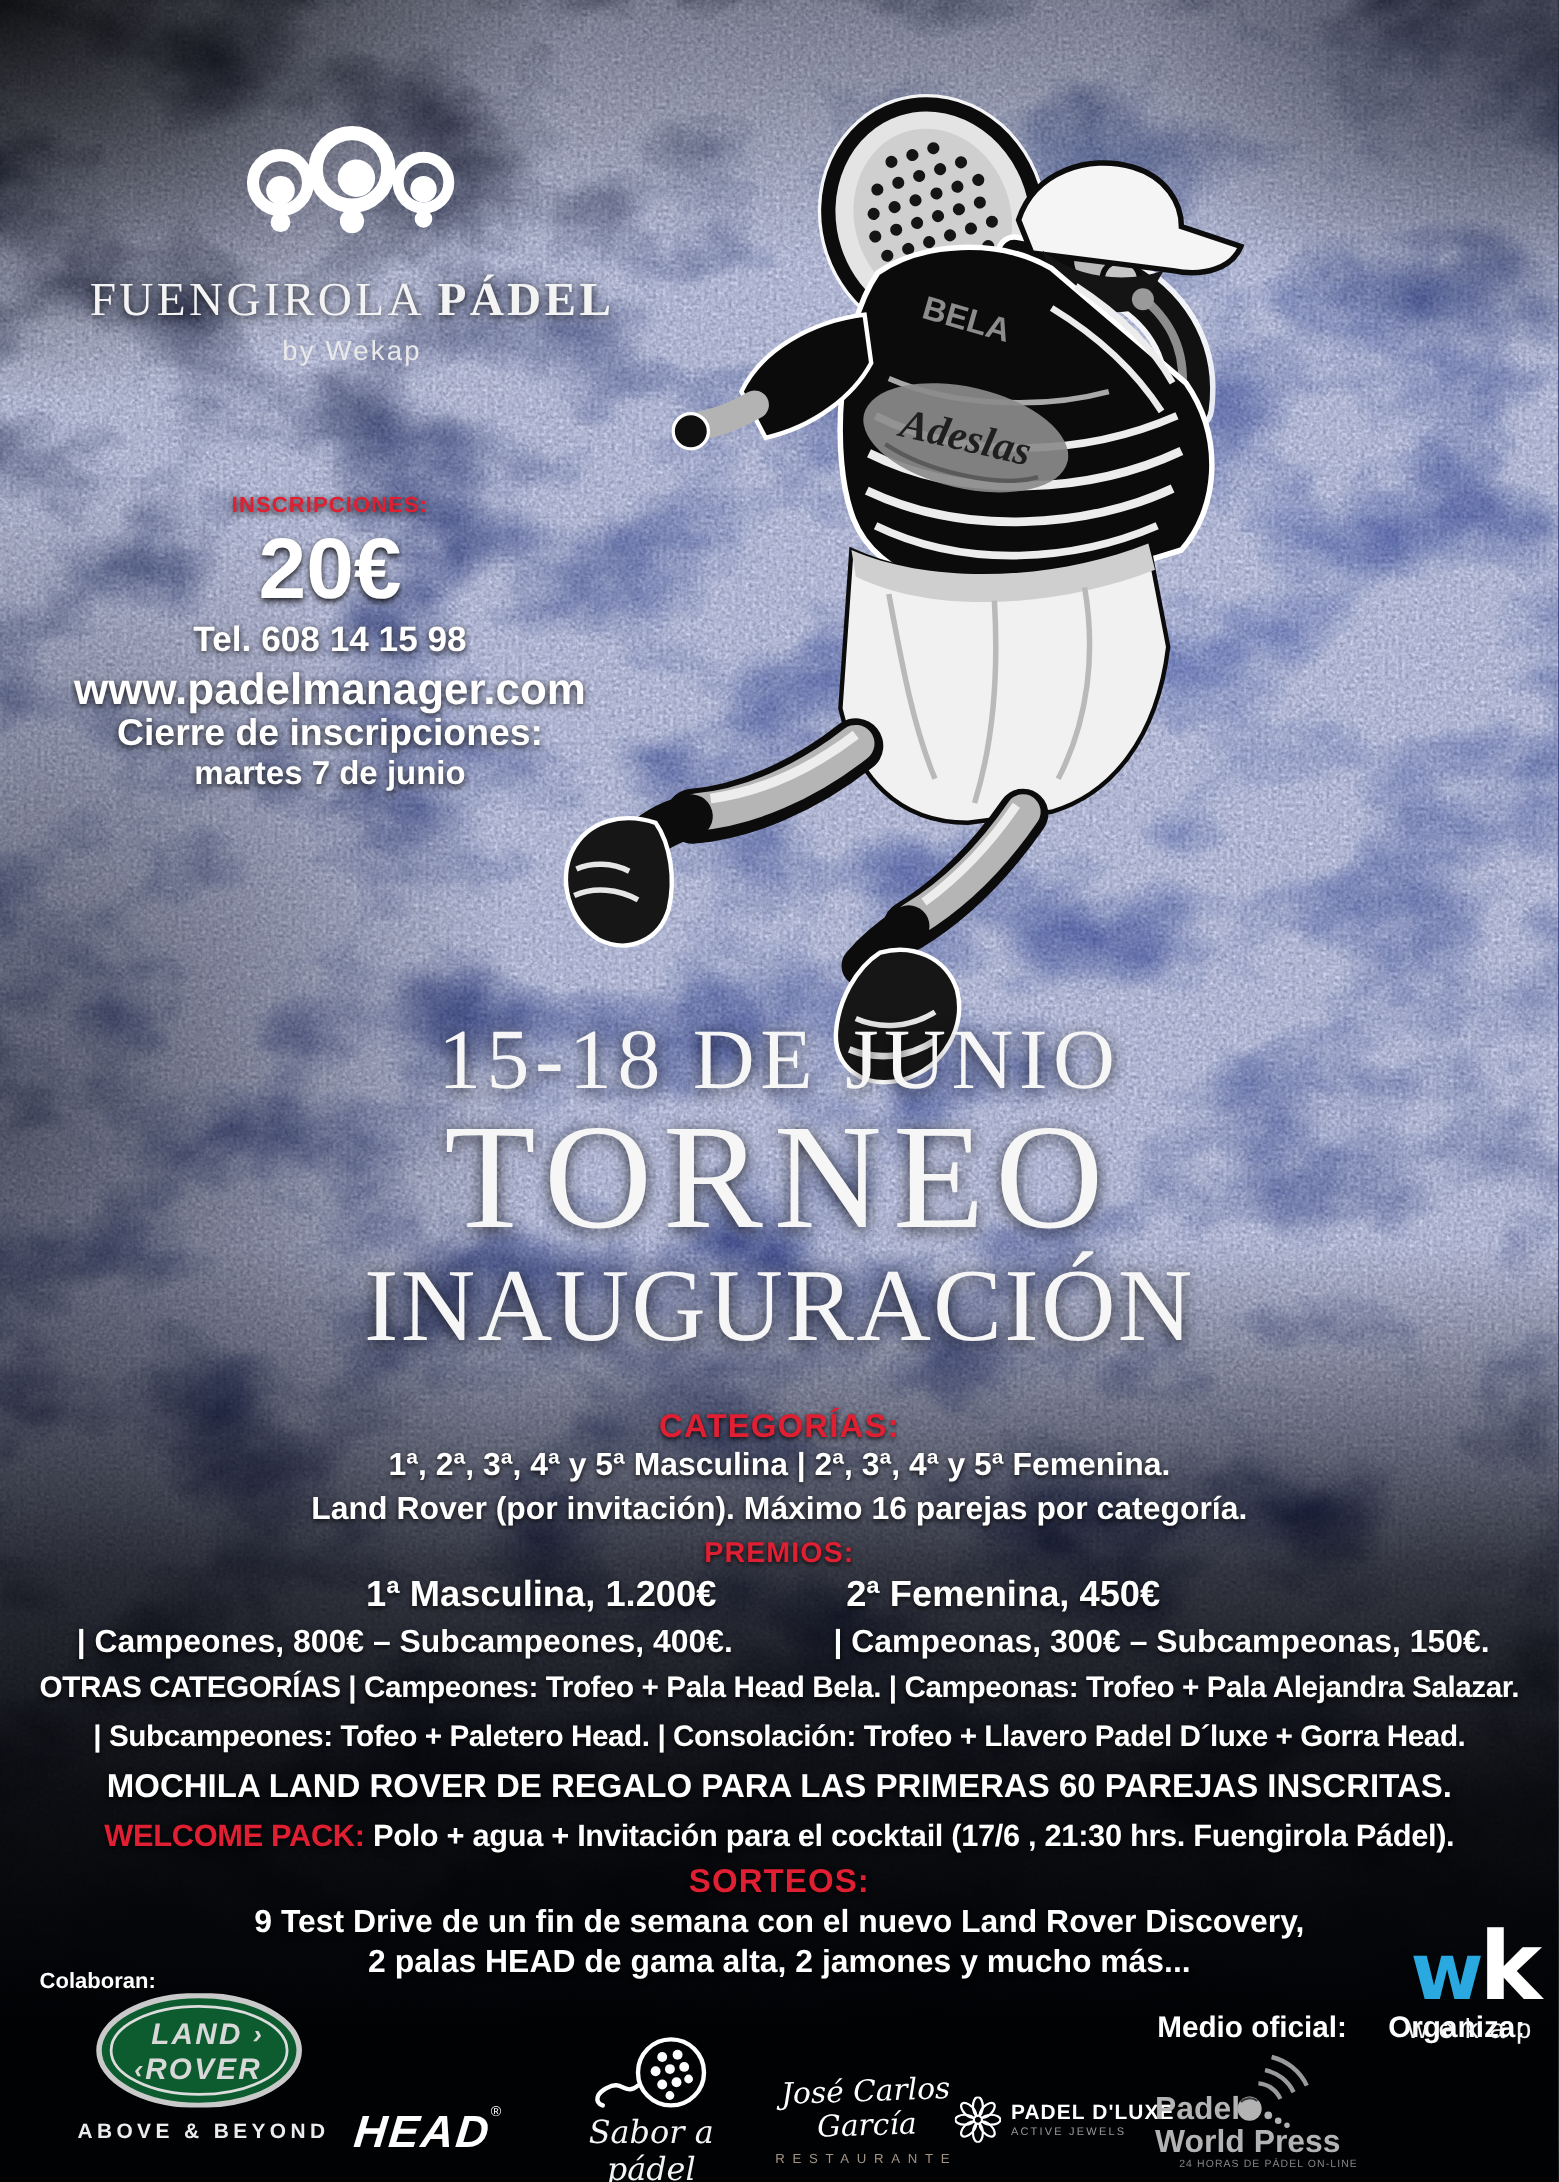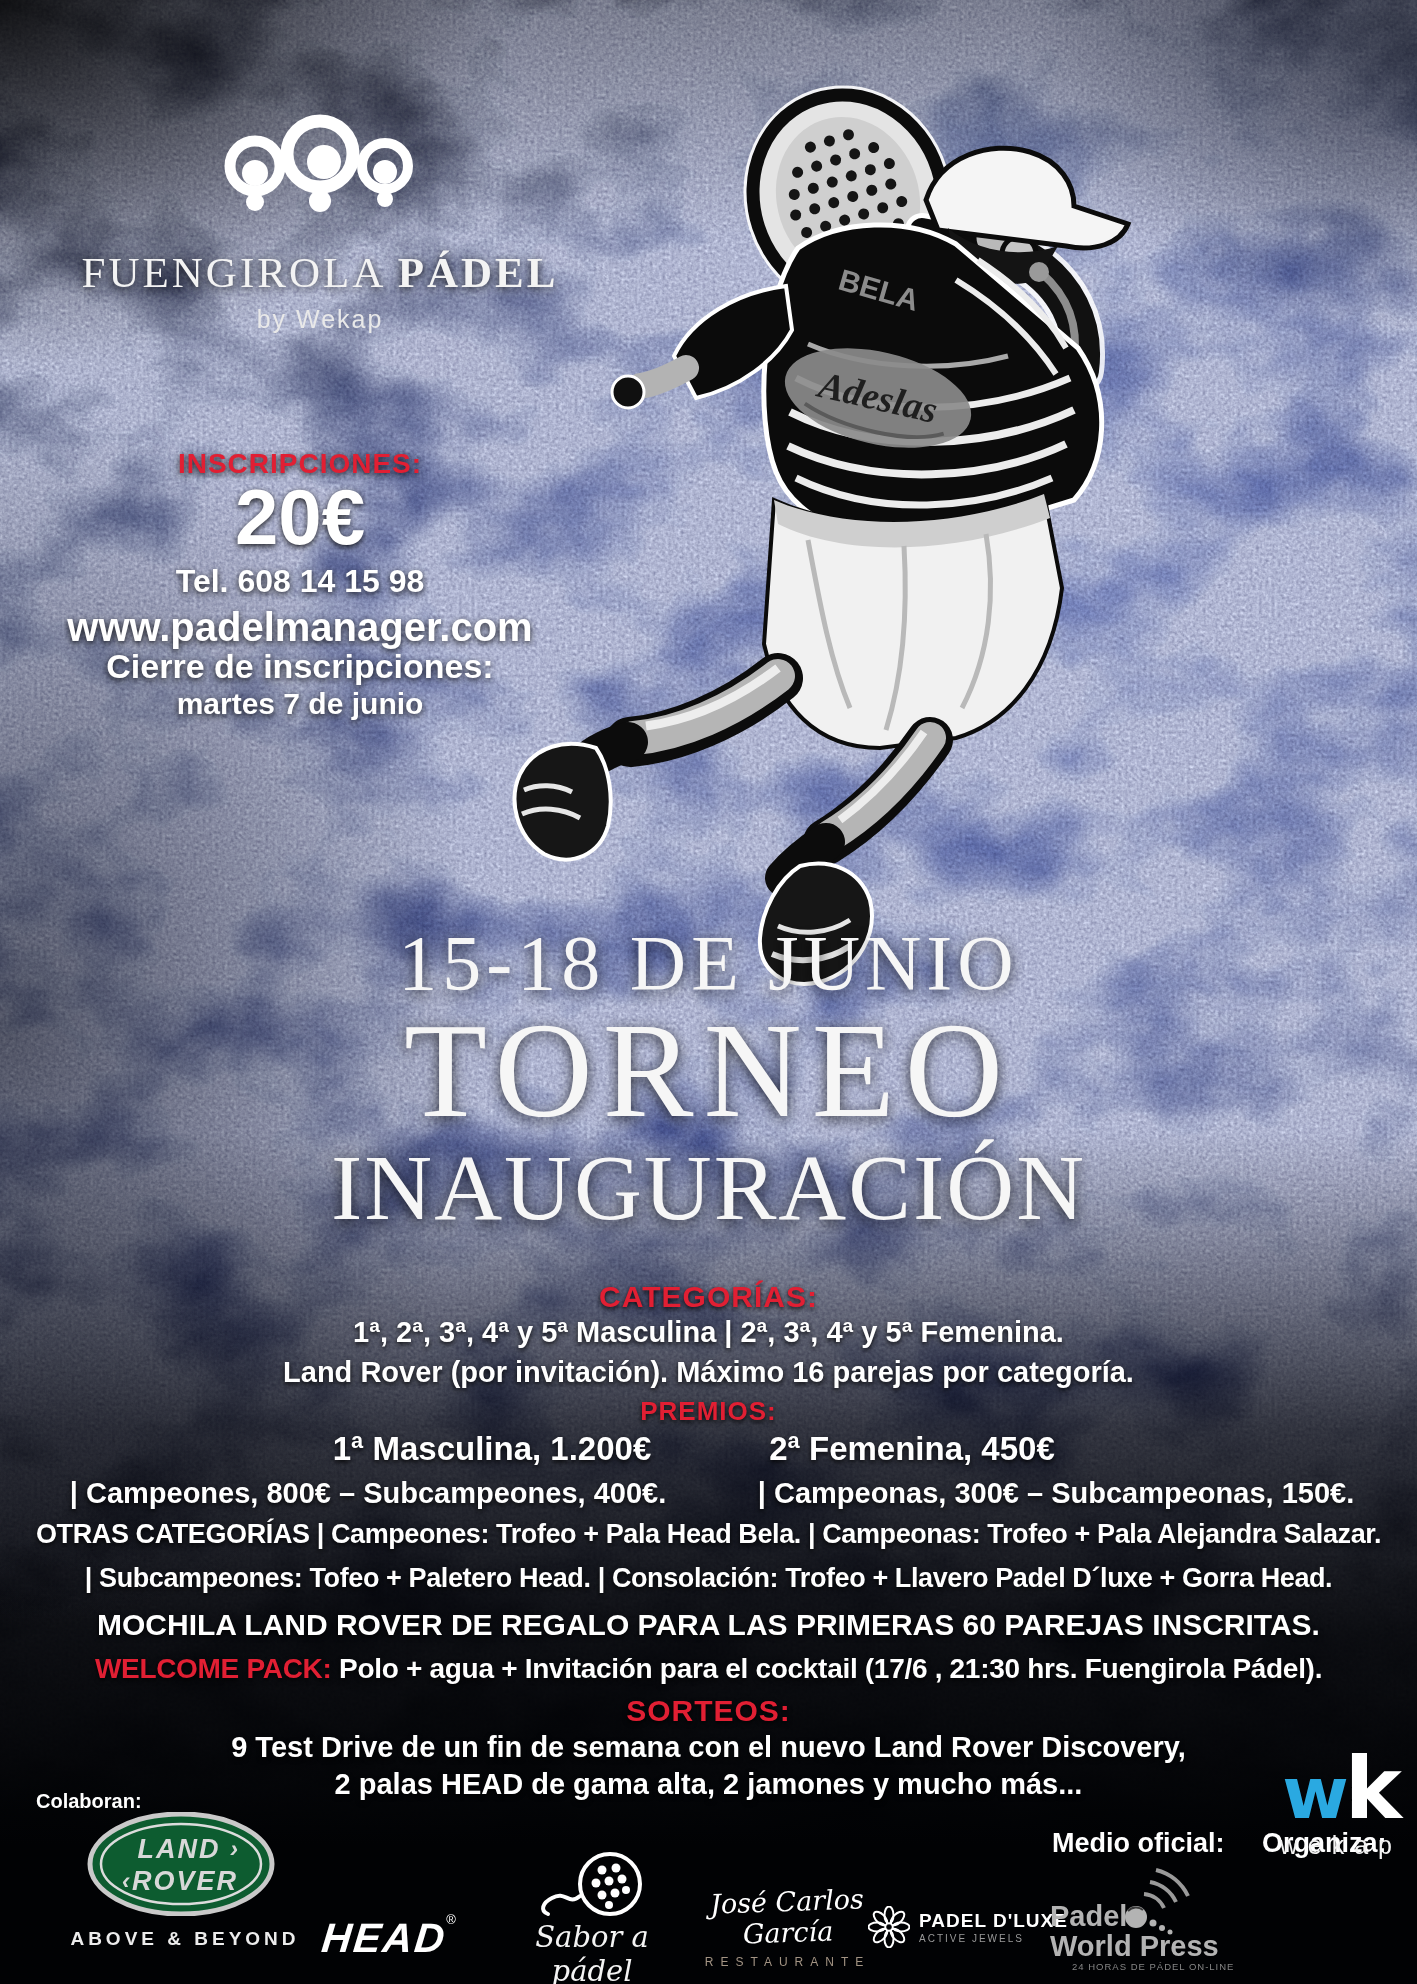--- a/index.html
+++ b/index.html
@@ -28,21 +28,21 @@
 
   
   .brand { left:30px; top:112px; width:580px; text-align:center; }
   .brand-balls { display:block; margin:0 auto; }
   .brand-name { margin-top:28px; font-family:"Liberation Serif", serif; font-size:43px; letter-spacing:3px; color:#f3f3f3; text-shadow:0 2px 8px rgba(0,0,0,.8); }
   .brand-name .bold { font-weight:bold; }
   .brand-by { margin-top:8px; font-size:25px; letter-spacing:2px; color:#e9e9e9; }
 
   
   .ins { left:60px; width:480px; text-align:center; text-shadow:0 2px 6px rgba(0,0,0,.85); }
-  .ins-heading { top:448px; font-size:28px; font-weight:bold; letter-spacing:1px; color:var(--accent-red); }
+  .ins-heading { top:448px; font-size:20px; font-weight:bold; letter-spacing:1px; color:var(--accent-red); }
   .ins-price   { top:472px; font-size:78px; font-weight:bold; }
   .ins-phone   { top:563px; font-size:32px; font-weight:bold; }
   .ins-web     { top:605px; font-size:40px; font-weight:bold; }
   .ins-close   { top:647px; font-size:34px; font-weight:bold; }
   .ins-date    { top:687px; font-size:30px; font-weight:bold; }
 
   
   .player { left:478px; top:48px; width:700px; height:960px; }
 
   

